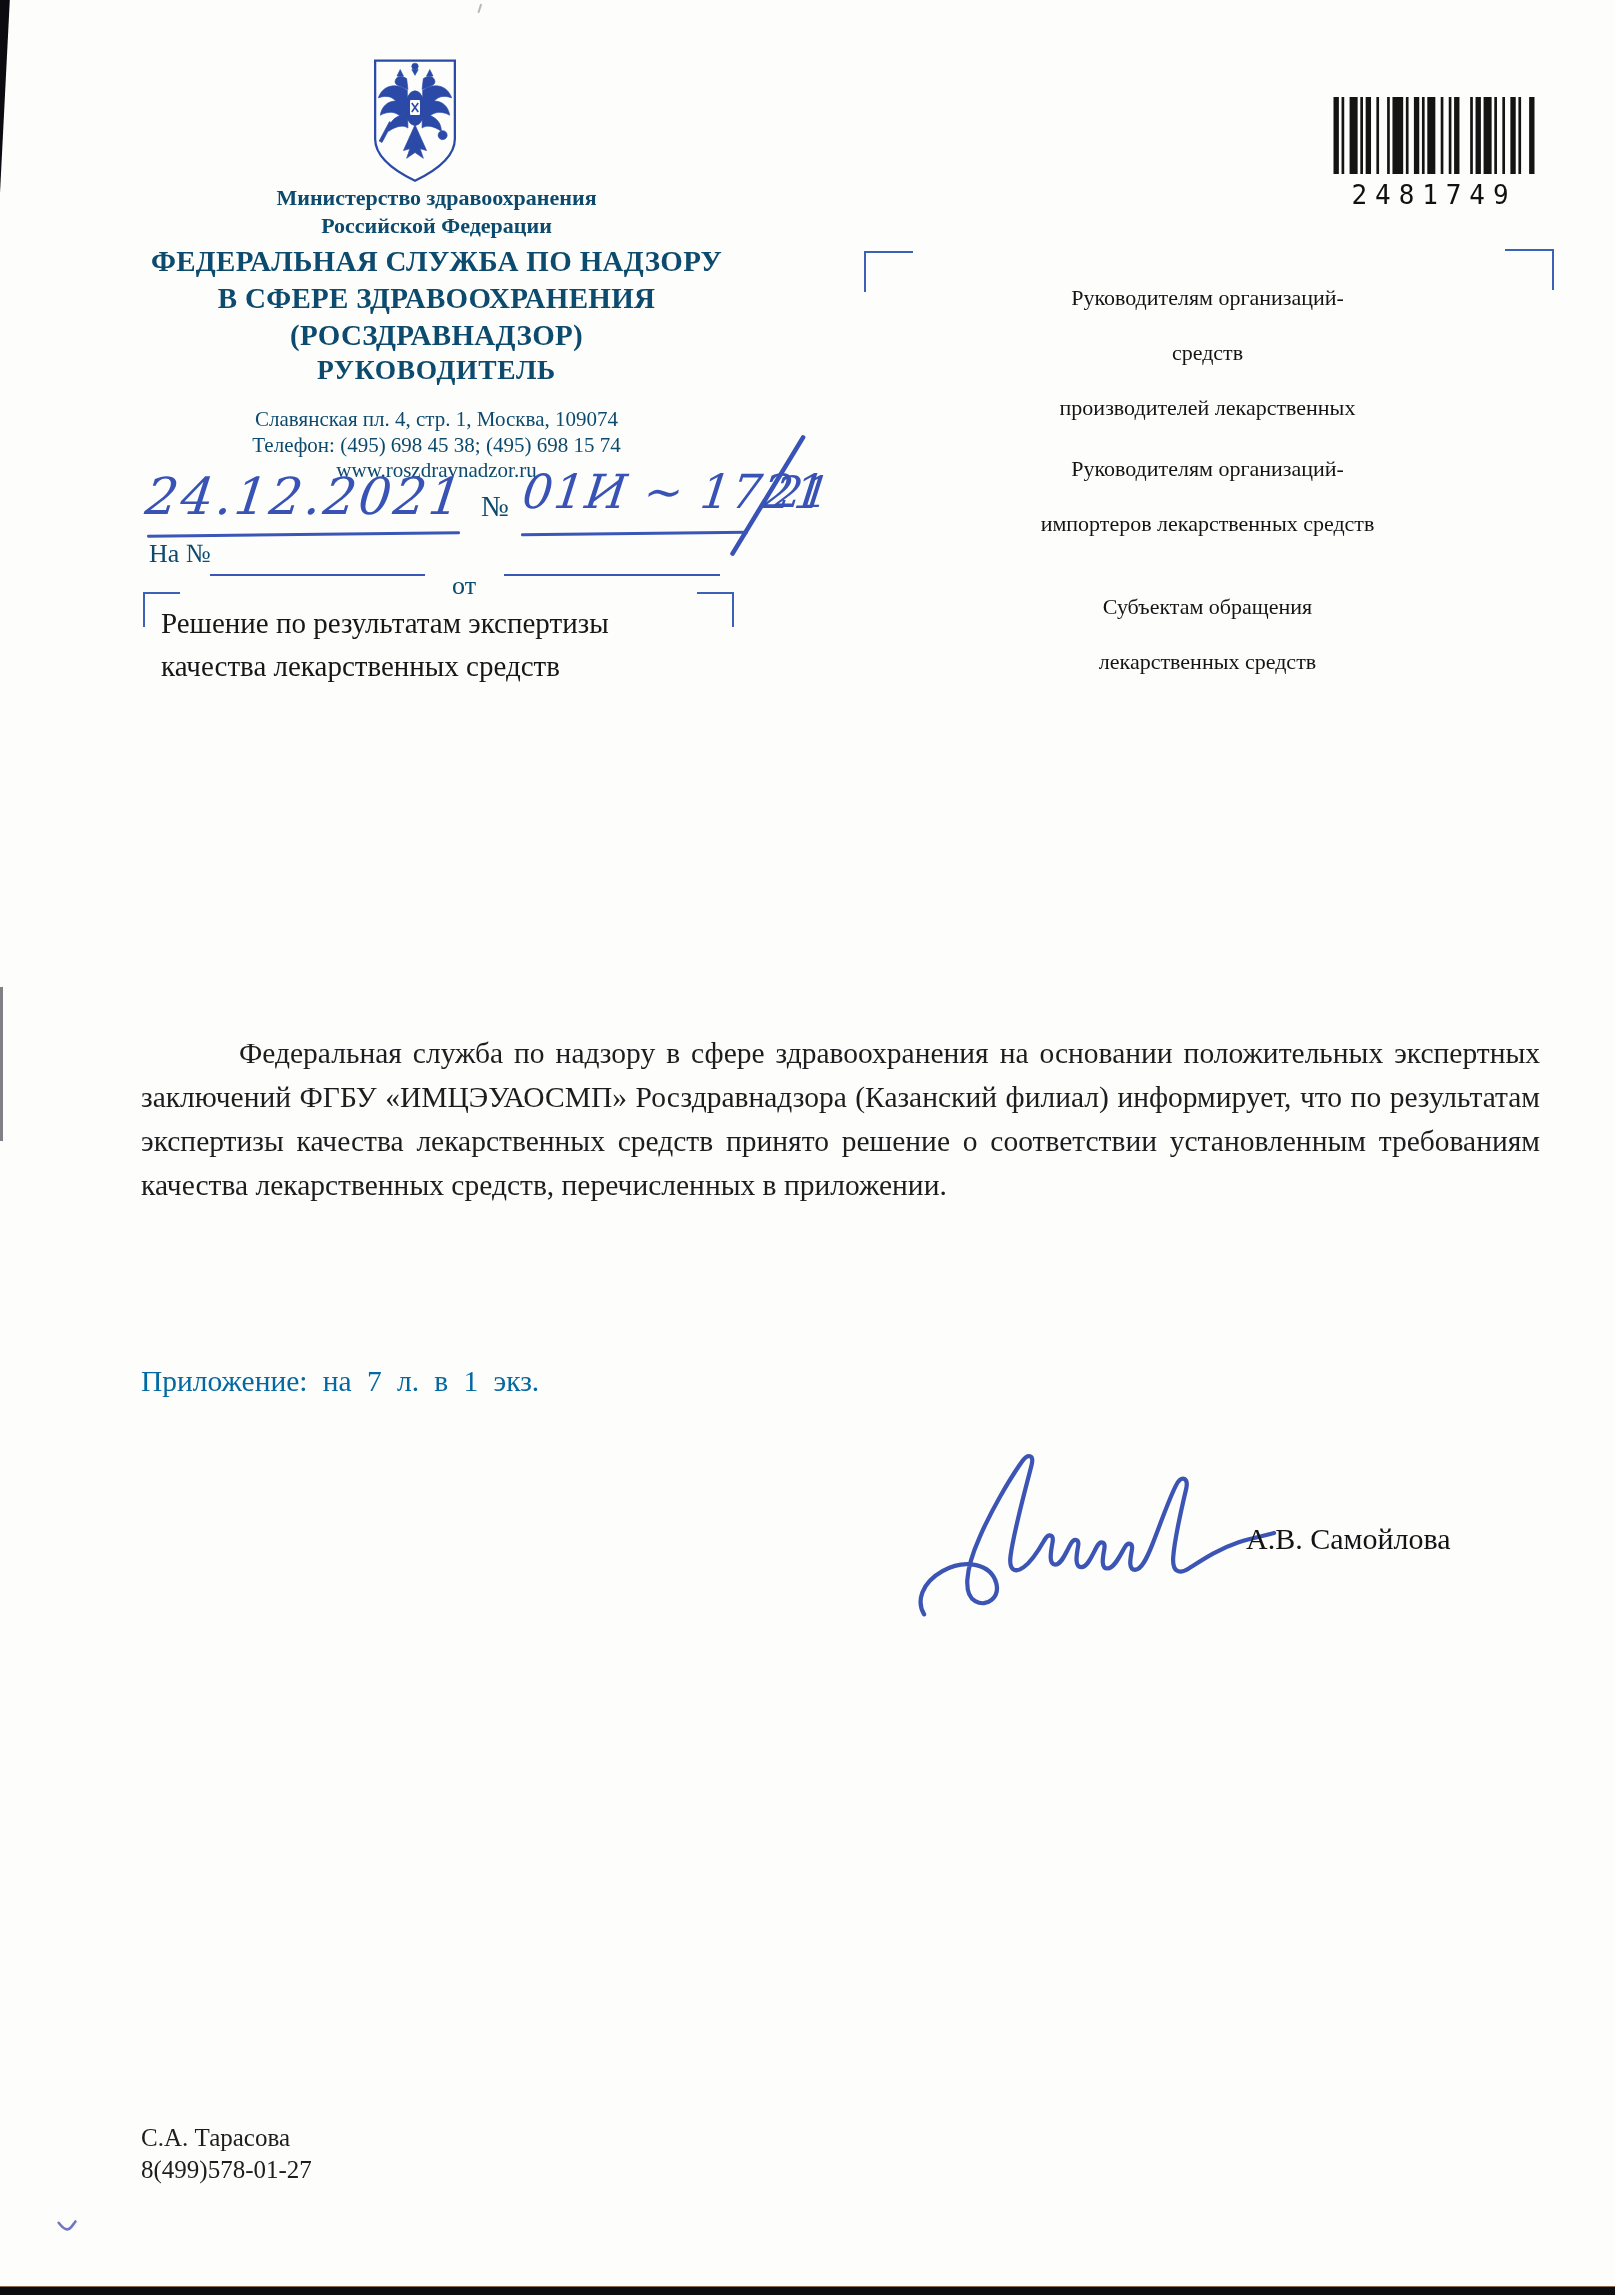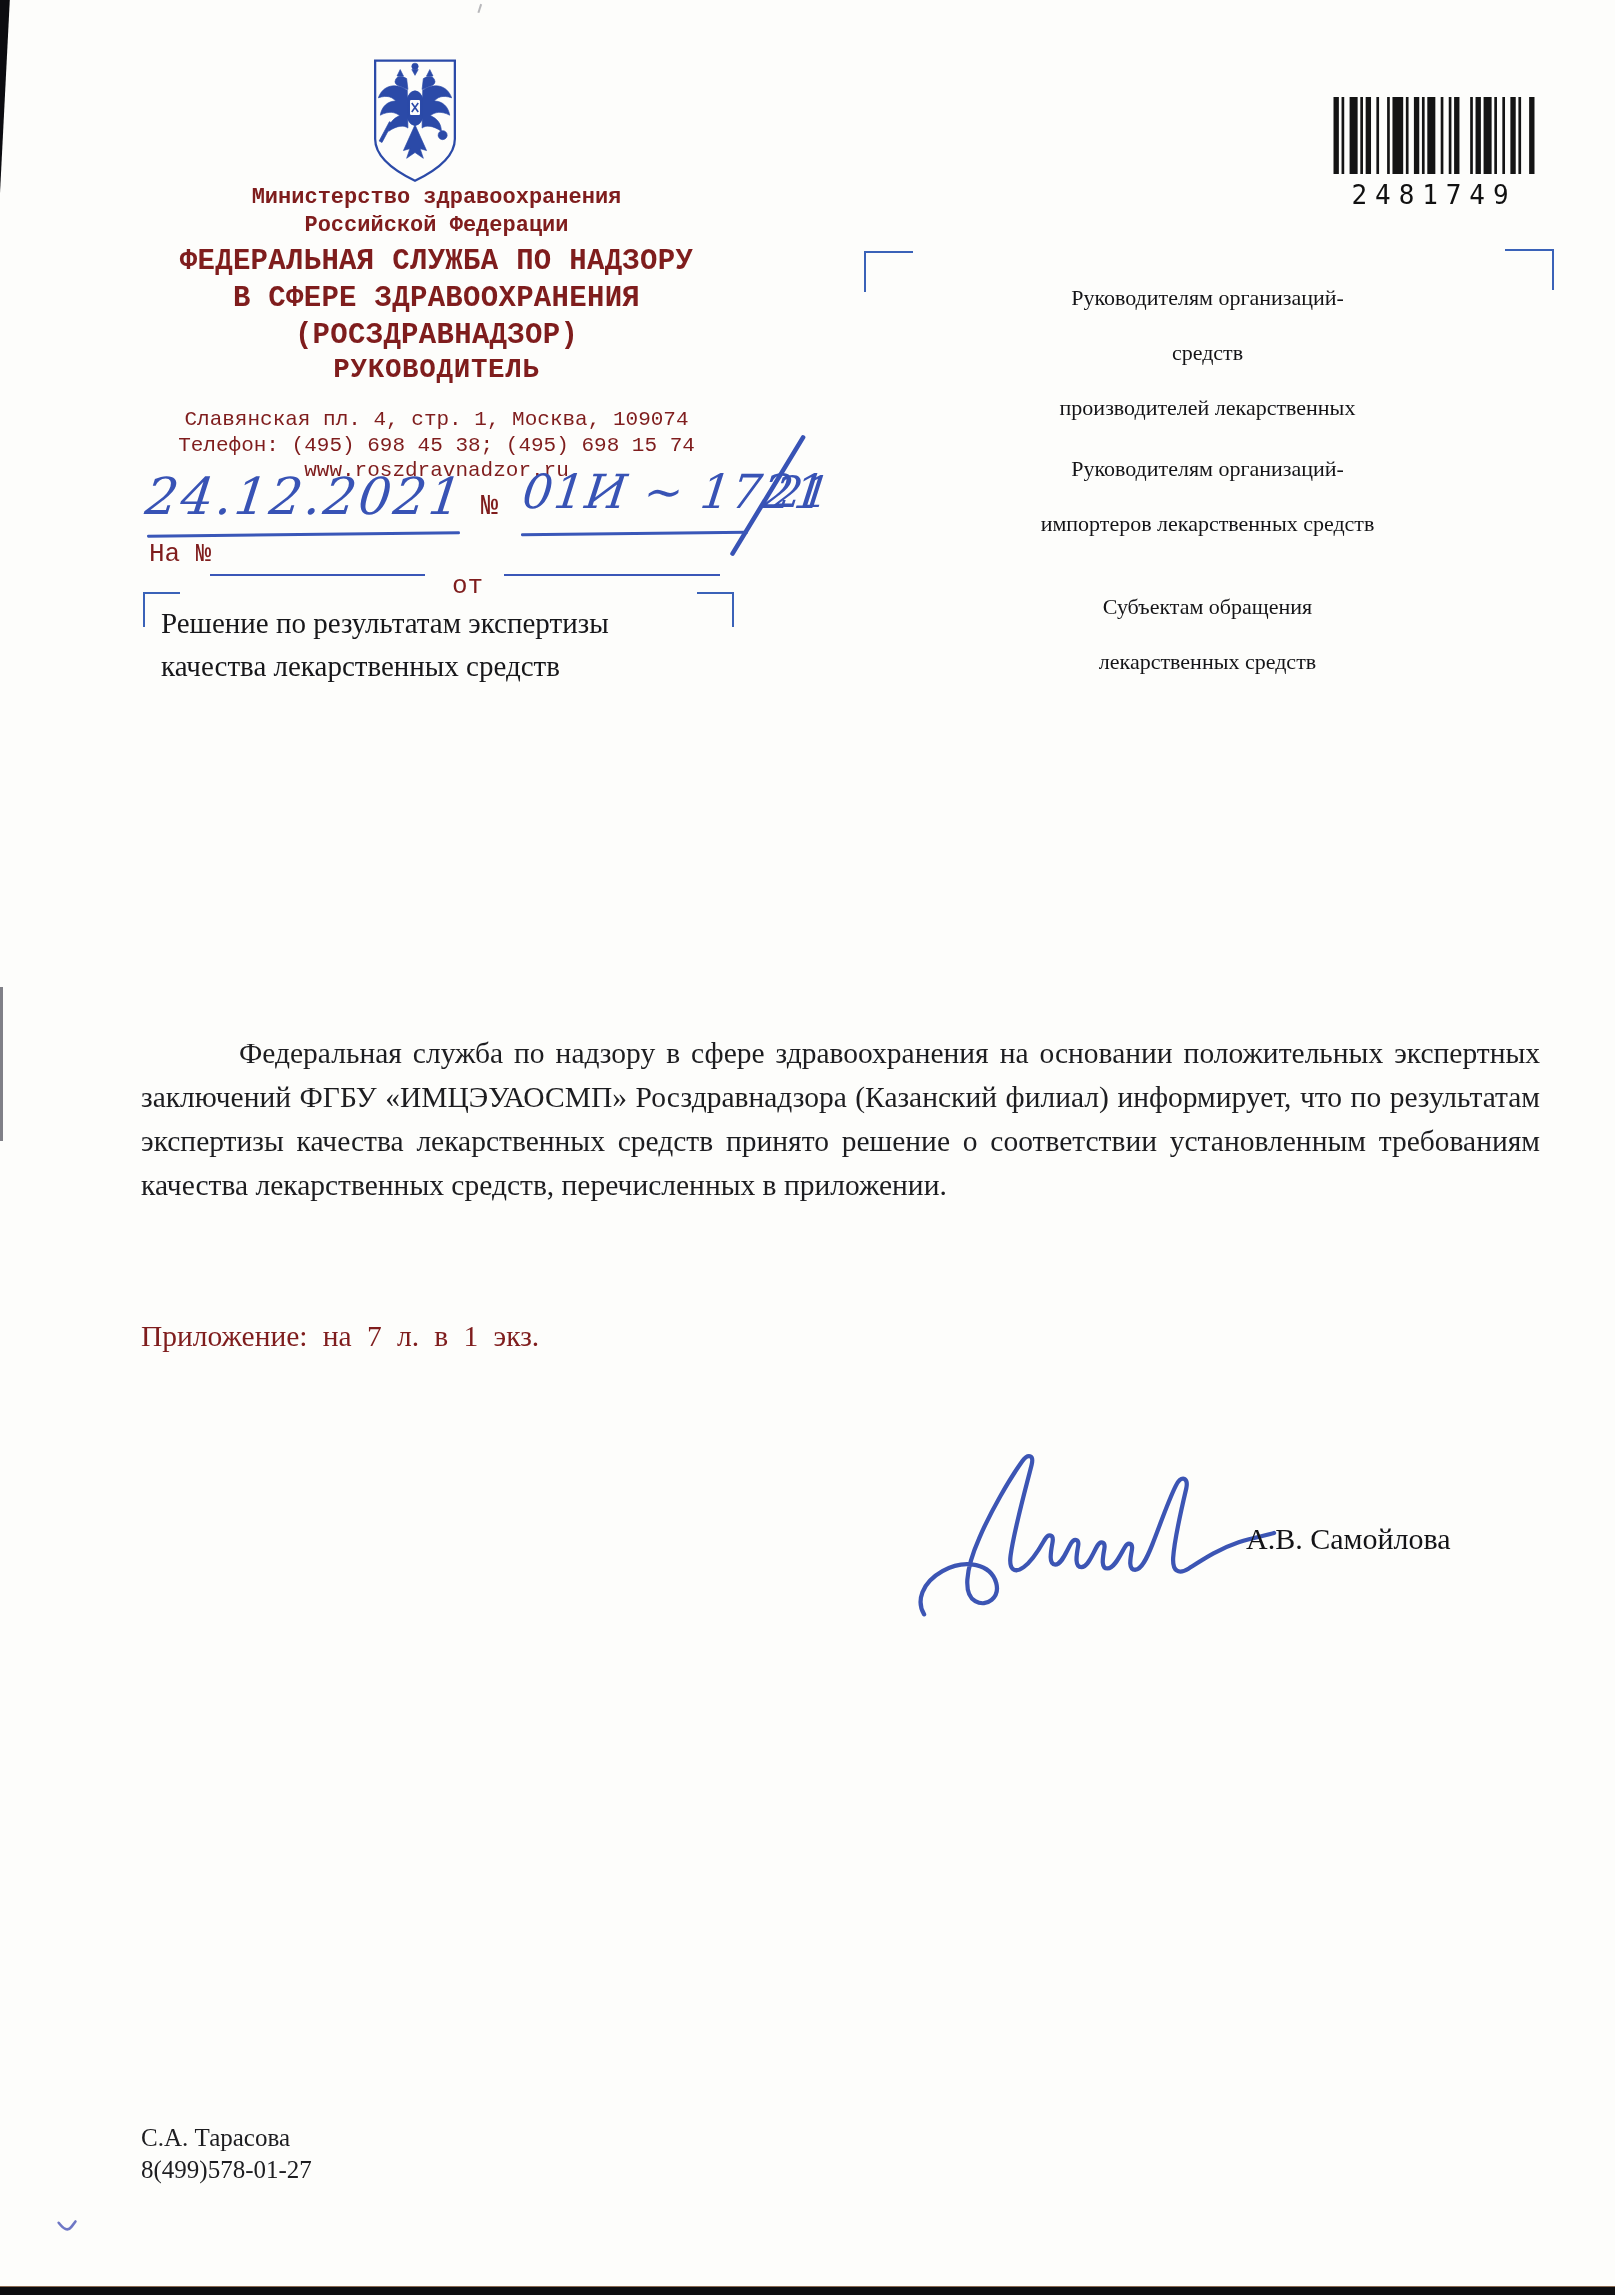--- a/index.html
+++ b/index.html
@@ -14,21 +14,21 @@
   
   .scan-wedge{position:absolute;left:0;top:0;width:9.8px;height:193px;
     background:#0c0c10;clip-path:polygon(0 0,100% 0,0 100%);}
   .scan-sliver{position:absolute;left:0;top:987px;width:2.6px;height:154px;
     background:rgba(45,45,58,.6);}
   .scan-bottom{position:absolute;left:0;bottom:0;width:100%;height:8.5px;
     background:#0d0d10;border-top:1.3px solid #8a6a52;}
   .scan-topmark{position:absolute;left:473px;top:2.6px;width:5.9px;height:8.5px;
     border-right:2px solid #9a9aa0;transform:rotate(18deg);opacity:.7;}
   
-  .blue{color:#7f1d1d;font-family:Liberation Mono, monospace;}
+  .blue{color:#0c4a6e;}
   .emblem{position:absolute;left:370px;top:56px;width:90px;height:130px;}
   .lh-center{position:absolute;left:140px;width:593px;text-align:center;}
   .ministry{top:184px;font-size:22px;font-weight:bold;line-height:27.5px;}
   .agency{top:243px;font-size:29px;font-weight:bold;line-height:37px;letter-spacing:0.3px;}
   .chief{top:354px;font-size:27.5px;font-weight:bold;letter-spacing:0.7px;}
   .addr{top:407px;font-size:21px;line-height:25.6px;}
   
   .hand{font-family:"DejaVu Serif", serif;font-style:italic;color:#3853b5;
     transform:skewX(-7deg);white-space:nowrap;}
   .hw-date{position:absolute;left:146px;top:467px;font-size:51px;letter-spacing:2.6px;}
@@ -61,22 +61,22 @@
   .a1{top:270px;} .a2{top:441px;} .a3{top:579px;}
   
   .barcode{position:absolute;left:1333px;top:97px;width:202px;text-align:center;}
   .barcode svg{display:block;}
   .barcode-number{font-family:"DejaVu Sans Mono", monospace;font-size:26px;
     letter-spacing:7.9px;color:#111;margin-top:6px;}
   
   .body-par{position:absolute;left:141px;top:1031px;width:1399px;
     font-size:29.5px;line-height:44px;text-align:justify;text-indent:98px;
     color:#1d1d20;}
-  .attachment{position:absolute;left:141px;top:1320px;font-size:29.5px;
-    word-spacing:7.9px;color:#7f1d1d;}
+  .attachment{position:absolute;left:141px;top:1365px;font-size:29.5px;
+    word-spacing:7.9px;color:#0369a1;}
   
   .signature-svg{position:absolute;left:911px;top:1436px;}
   .signer{position:absolute;left:1246px;top:1522px;font-size:30px;color:#141417;}
   
   .footer{position:absolute;left:141px;top:2122px;font-size:25px;line-height:31.5px;
     color:#1d1d20;}
   .pen-check{position:absolute;left:56px;top:2215px;}
 </style>
 </head>
 <body>

